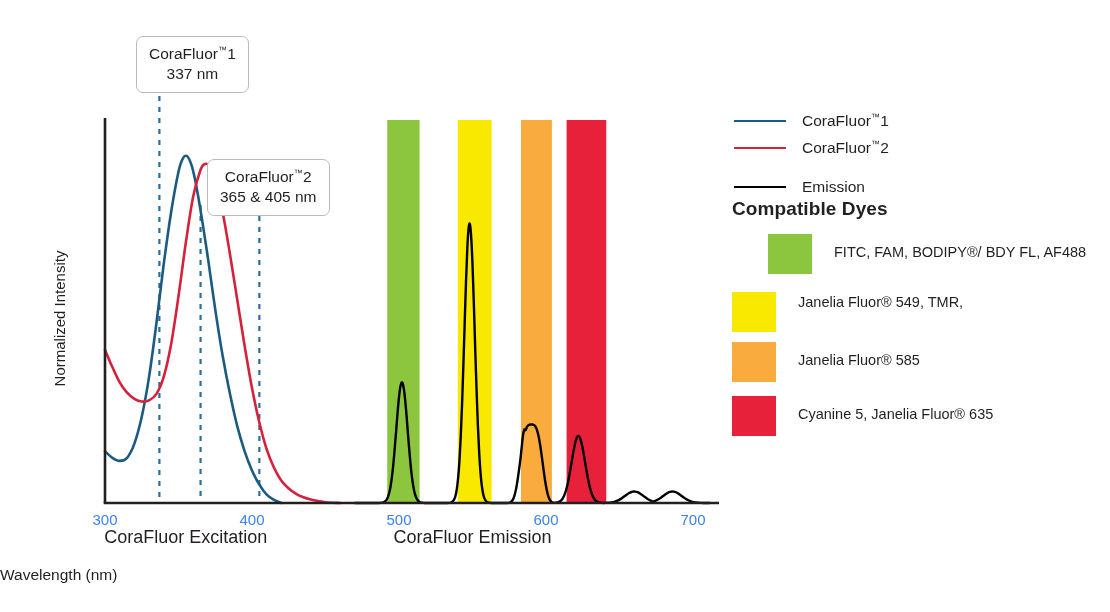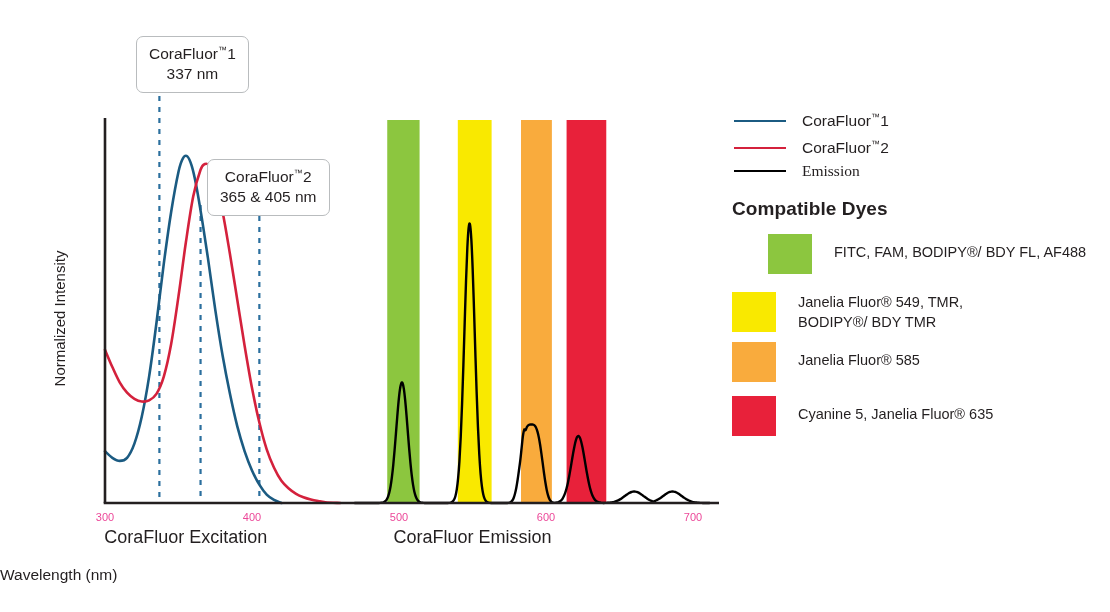--- a/index.html
+++ b/index.html
@@ -32,21 +32,21 @@
     box-sizing:border-box;
   }
   #callout-cf1{left:136px;top:36px;}
   #callout-cf2{left:207px;top:159px;}
   .callout .l1{display:block;}
   .callout .l2{display:block;}
   .tm{font-size:9px;vertical-align:super;letter-spacing:0.3px;}
 
   
   .axis-tick{
-    position:absolute;font-size:11px;color:#ec4899;
+    position:absolute;font-size:15px;color:#3b82f6;
     text-align:center;width:60px;
   }
   .axis-sublabel{
     position:absolute;font-size:18px;color:#231f20;
     text-align:center;white-space:nowrap;
   }
   #xlabel{
     position:absolute;left:0;top:566px;width:730px;
     font-size:15.5px;color:#231f20;
   }
@@ -121,38 +121,37 @@
   <div id="legend">
     <div id="line-keys">
         <div class="line-key" style="left: 4px; top: 112px;">
           <span class="swatch-line" style="border-top-color: rgb(27, 91, 130);"></span>
           <span class="lk-text"><span>CoraFluor</span><span class="tm">™</span><span>1</span></span>
         </div>
         <div class="line-key" style="left: 4px; top: 139px;">
           <span class="swatch-line" style="border-top-color: rgb(212, 33, 60);"></span>
           <span class="lk-text"><span>CoraFluor</span><span class="tm">™</span><span>2</span></span>
         </div>
-        <div class="line-key" style="left: 4px; top: 162px; font-family: Liberation Serif, serif;">
+        <div class="line-key" style="left: 4px; top: 178px;">
           <span class="swatch-line" style="border-top-color: rgb(0, 0, 0);"></span>
           <span class="lk-text"><span>Emission</span></span>
         </div>
       </div>
     <div id="dyes-title">Compatible Dyes</div>
     <div id="dye-rows">
         <div class="dye-row" style="top: 234px; margin-left: 36px;">
           <span class="dye-swatch" style="background: rgb(140, 198, 63);"></span>
           <span class="dye-text">
             <div>FITC, FAM, BODIPY®/ BDY FL, AF488</div>
           </span>
         </div>
         <div class="dye-row" style="top: 292px;">
           <span class="dye-swatch" style="background: rgb(249, 233, 0);"></span>
           <span class="dye-text two-line">
             <div>Janelia Fluor® 549, TMR,</div>
-            <div>BODIPY®/ BDY TMR</div>
           </span>
         </div>
         <div class="dye-row" style="top: 342px;">
           <span class="dye-swatch" style="background: rgb(249, 171, 61);"></span>
           <span class="dye-text">
             <div>Janelia Fluor® 585</div>
           </span>
         </div>
         <div class="dye-row" style="top: 396px;">
           <span class="dye-swatch" style="background: rgb(232, 33, 58);"></span>

